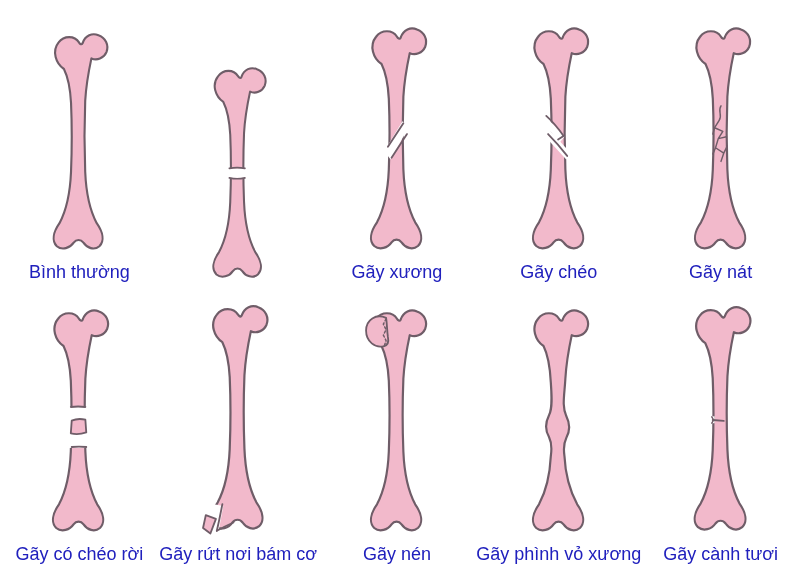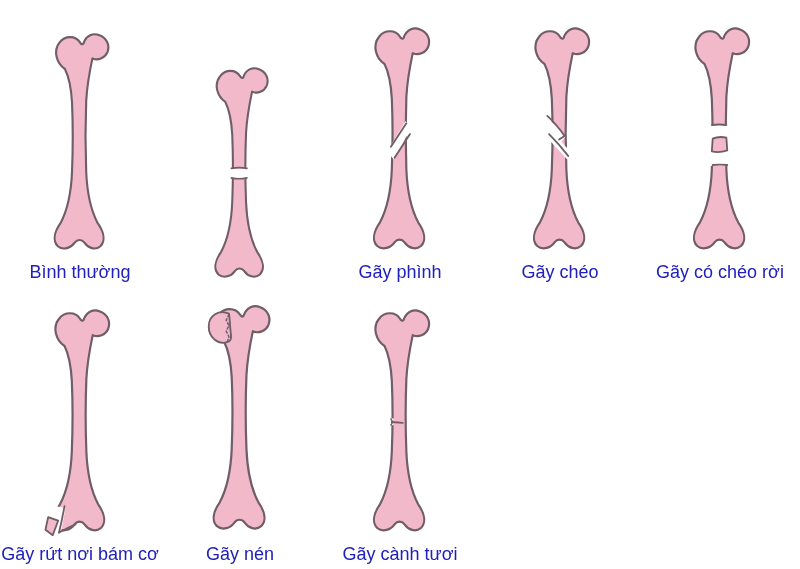--- a/index.html
+++ b/index.html
@@ -147,35 +147,46 @@
     </svg>
   </figure>
 
   <figure class="bone-fig">
     <svg class="bone" viewBox="0 0 100 255">
       <use href="#bone-shape" class="bone-shape"></use>
       <polygon class="gap" points="36,140 56,107 63,113 43,149"></polygon>
       <path class="cutedge" d="M40,135 L57,109"></path>
       <path class="cutedge" d="M44,147 L61,121"></path>
     </svg>
-    <figcaption class="bone-label">Gãy phình</figcaption>
+    <figcaption class="bone-label">Gãy xương</figcaption>
   </figure>
 
   <figure class="bone-fig">
     <svg class="bone" viewBox="0 0 100 255">
       <use href="#bone-shape" class="bone-shape"></use>
       <polygon class="gap" points="33,99 56,124 51,130 29,105"></polygon>
       <polygon class="gap" points="40,117 63,142 58,149 35,124"></polygon>
       <path class="cutedge" d="M36,101 Q46,110 55,123"></path>
       <path class="cutedge" d="M38,121 Q49,132 59,145"></path>
       <path class="cutedge" d="M55,123 L49,127"></path>
     </svg>
     <figcaption class="bone-label">Gãy chéo</figcaption>
   </figure>
 
+  <figure class="bone-fig">
+    <svg class="bone" viewBox="0 0 100 255">
+      <use href="#bone-shape" class="bone-shape"></use>
+      <path class="crack" d="M50,90 C46,96 52,100 48,106 L43,114 L52,118 L47,126 L56,124
+                             M43,114 L41,121
+                             M47,126 L44,136 L53,142 L57,134
+                             M53,142 L50,151
+                             M44,136 L41,143"></path>
+    </svg>
+    <figcaption class="bone-label">Gãy nát</figcaption>
+  </figure>
 
   <figure class="bone-fig">
     <svg class="bone" viewBox="0 0 100 255">
       <use href="#bone-shape" class="bone-shape"></use>
       <rect class="gap" x="35" y="110" width="30" height="46"></rect>
       <path class="cutedge" d="M41,111 Q49,110 57,111"></path>
       <path class="fragment" d="M42,126 Q49,123 57,125 L58,139 Q49,142 41,140 Z"></path>
       <path class="cutedge" d="M42,155 Q50,154 58,155"></path>
     </svg>
     <figcaption class="bone-label">Gãy có chéo rời</figcaption>
@@ -194,20 +205,26 @@
 
   <figure class="bone-fig">
     <svg class="bone" viewBox="0 0 100 255">
       <use href="#bone-shape" class="bone-shape"></use>
       <path class="fragment" d="M38,13 C27,8 16,15 16,27 C16,39 26,47 36,44 C40,43 41,39 40,34 C39,27 39,19 38,13 Z"></path>
       <path class="crack" stroke-dasharray="2.5,2.5" d="M38,14 L35,20 L38,26 L35,32 L38,38 L36,44"></path>
     </svg>
     <figcaption class="bone-label">Gãy nén</figcaption>
   </figure>
 
+  <figure class="bone-fig">
+    <svg class="bone" viewBox="0 0 100 255">
+      <use href="#bone-shape-buckle" class="bone-shape"></use>
+    </svg>
+    <figcaption class="bone-label">Gãy phình vỏ xương</figcaption>
+  </figure>
 
   <figure class="bone-fig">
     <svg class="bone" viewBox="0 0 100 255">
       <use href="#bone-shape" class="bone-shape"></use>
       <rect class="gap" x="38.5" y="123.5" width="4.5" height="7.5"></rect>
       <path class="crack" d="M40,124 L42,127.5 L40,131"></path>
       <path class="cutedge" d="M41,127.5 L53,128.5"></path>
     </svg>
     <figcaption class="bone-label">Gãy cành tươi</figcaption>
   </figure>

